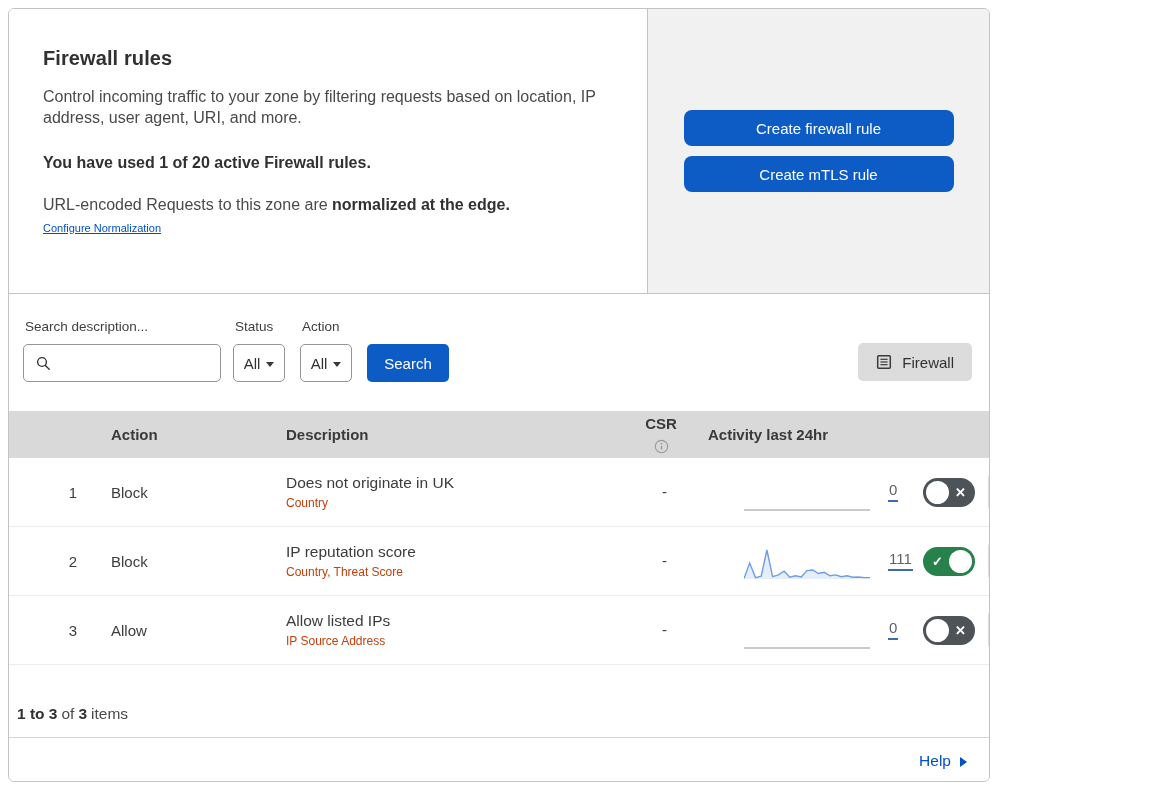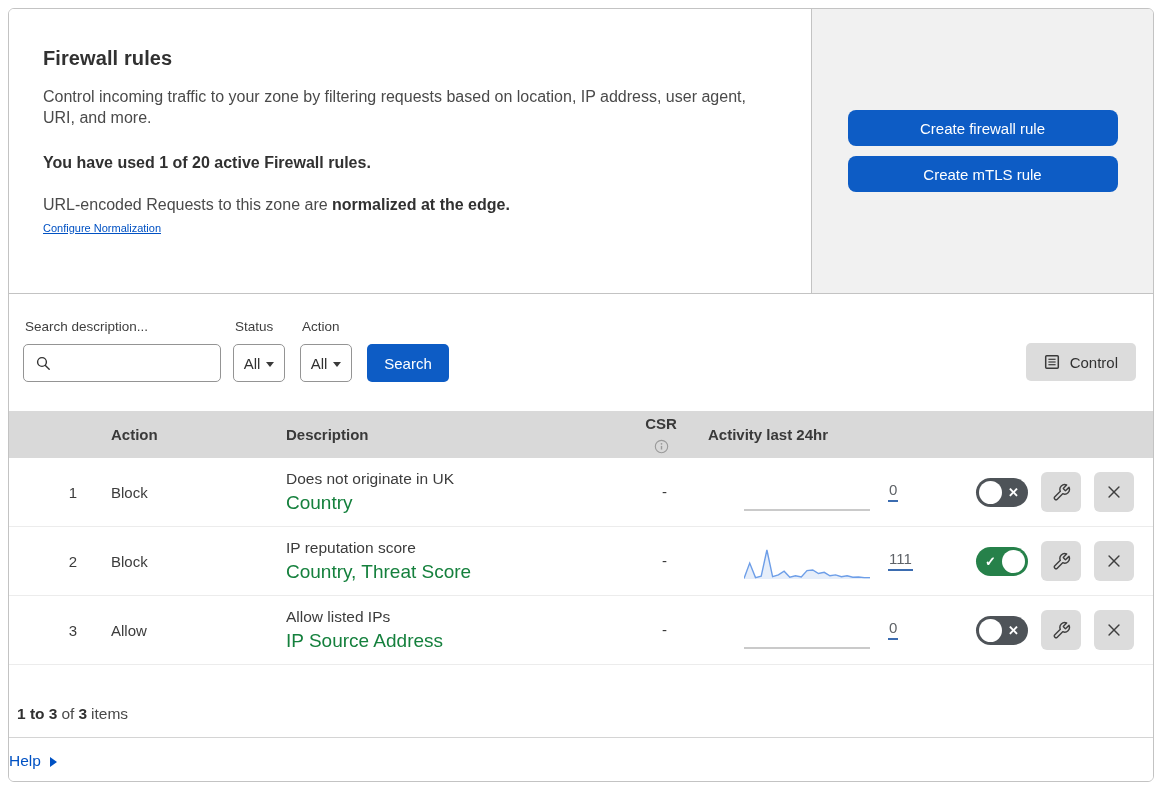--- a/index.html
+++ b/index.html
@@ -5,21 +5,21 @@
   * { box-sizing: border-box; margin: 0; padding: 0; }
   html, body {
     width: 1161px; height: 791px;
     background: #ffffff;
     font-family: "Liberation Sans", sans-serif;
     color: #3c3c3c;
     overflow: hidden;
   }
   .card {
     position: absolute; left: 8px; top: 8px;
-    width: 1146px; height: 774px;
+    width: 982px; height: 774px;
     border: 1px solid #c3c3c3;
     border-radius: 6px;
     background: #fff;
     overflow: hidden;
     display: flex; flex-direction: column;
   }
 
   
   .top-section { display: flex; height: 285px; border-bottom: 1px solid #c3c3c3; flex: none; }
   .top-left { flex: 1; padding: 38px 40px 0 34px; background: #fff; }
@@ -92,21 +92,21 @@
   .row { height: 69px; display: flex; align-items: center; border-bottom: 1px solid #ececec; flex: none; background:#fff; }
   .cell { flex: none; }
   .c-num { width: 94px; text-align: right; padding-right: 26px; font-size: 15px; color: #3c3c3c; }
   .c-action { width: 175px; padding-left: 8px; font-size: 15px; }
   .c-desc { width: 320px; padding-left: 8px; }
   .c-csr { width: 110px; flex-direction: column; }
   .c-act { width: 215px; }
   .c-ctl { flex: 1; display: flex; align-items: center; justify-content: flex-end; gap: 13px; padding-right: 19px; }
   .hdr-csr { display: flex; align-items: center; gap: 7px; padding-left: 16px; }
   .desc-title { font-size: 15.5px; color: #3c3c3c; }
-  .desc-sub { font-size: 19px; color: #15803d; margin-top: 4px; }
+  .desc-sub { font-size: 12px; color: #c2410c; margin-top: 4px; }
   .csr-dash { display: inline-block; padding-left: 64px; font-size: 15px; color: #3c3c3c; }
   .c-act { display: flex; align-items: center; padding-left: 36px; gap: 18px; }
   .spark { width: 126px; height: 34px; display: inline-block; margin-top: 8px; }
   .count {
     font-size: 15px; color: #5f6368;
     border-bottom: 2px solid #3b6cb0; padding: 0 1px 3px;
     cursor: pointer; text-decoration: none; line-height: 1;
   }
 
   
@@ -131,21 +131,21 @@
     height: 73px; flex: none; background: #fff;
     display: flex; align-items: flex-end;
     padding: 0 0 14px 8px;
     font-size: 15.5px; color: #4a4a4a;
     border-bottom: 1px solid #d4d4d4;
   }
   .table-footer b { color: #313131; }
   .table-footer span { margin-right: 4px; }
   .help-bar {
     height: 45px; flex: none; background: #fff;
-    display: flex; align-items: center; 
+    display: flex; align-items: center; justify-content: flex-end;
     padding-right: 22px;
   }
   .help-link { display: flex; align-items: center; font-size: 15.5px; color: #0051c3; cursor: pointer; text-decoration: none; }
   .help-arrow { width: 0; height: 0; border-top: 5.5px solid transparent; border-bottom: 5.5px solid transparent; border-left: 7px solid #0051c3; margin-left: 9px; margin-top: 2px; }
 </style>
 </head>
 <body>
 
 <div class="card">
 
@@ -194,21 +194,21 @@
     <div class="fgroup g-btn">
       <button class="search-btn">Search</button>
     </div>
     <button class="ordering-btn">
       <svg width="16" height="16" viewBox="0 0 16 16">
         <rect x="1.7" y="1.7" width="12.6" height="12.6" rx="1" fill="none" stroke="#3a3a3a" stroke-width="1.5"></rect>
         <line x1="4.4" y1="5.3" x2="11.6" y2="5.3" stroke="#3a3a3a" stroke-width="1.2"></line>
         <line x1="4.4" y1="8" x2="11.6" y2="8" stroke="#3a3a3a" stroke-width="1.2"></line>
         <line x1="4.4" y1="10.7" x2="11.6" y2="10.7" stroke="#3a3a3a" stroke-width="1.2"></line>
       </svg>
-      <span>Control</span>
+      <span>Firewall</span>
     </button>
   </div>
 
   <div class="table-header">
     <div class="cell c-num"></div>
     <div class="cell c-action">Action</div>
     <div class="cell c-desc">Description</div>
     <div class="cell c-csr hdr-csr">
       <span>CSR</span>
       <svg width="15" height="15" viewBox="0 0 16 16">

